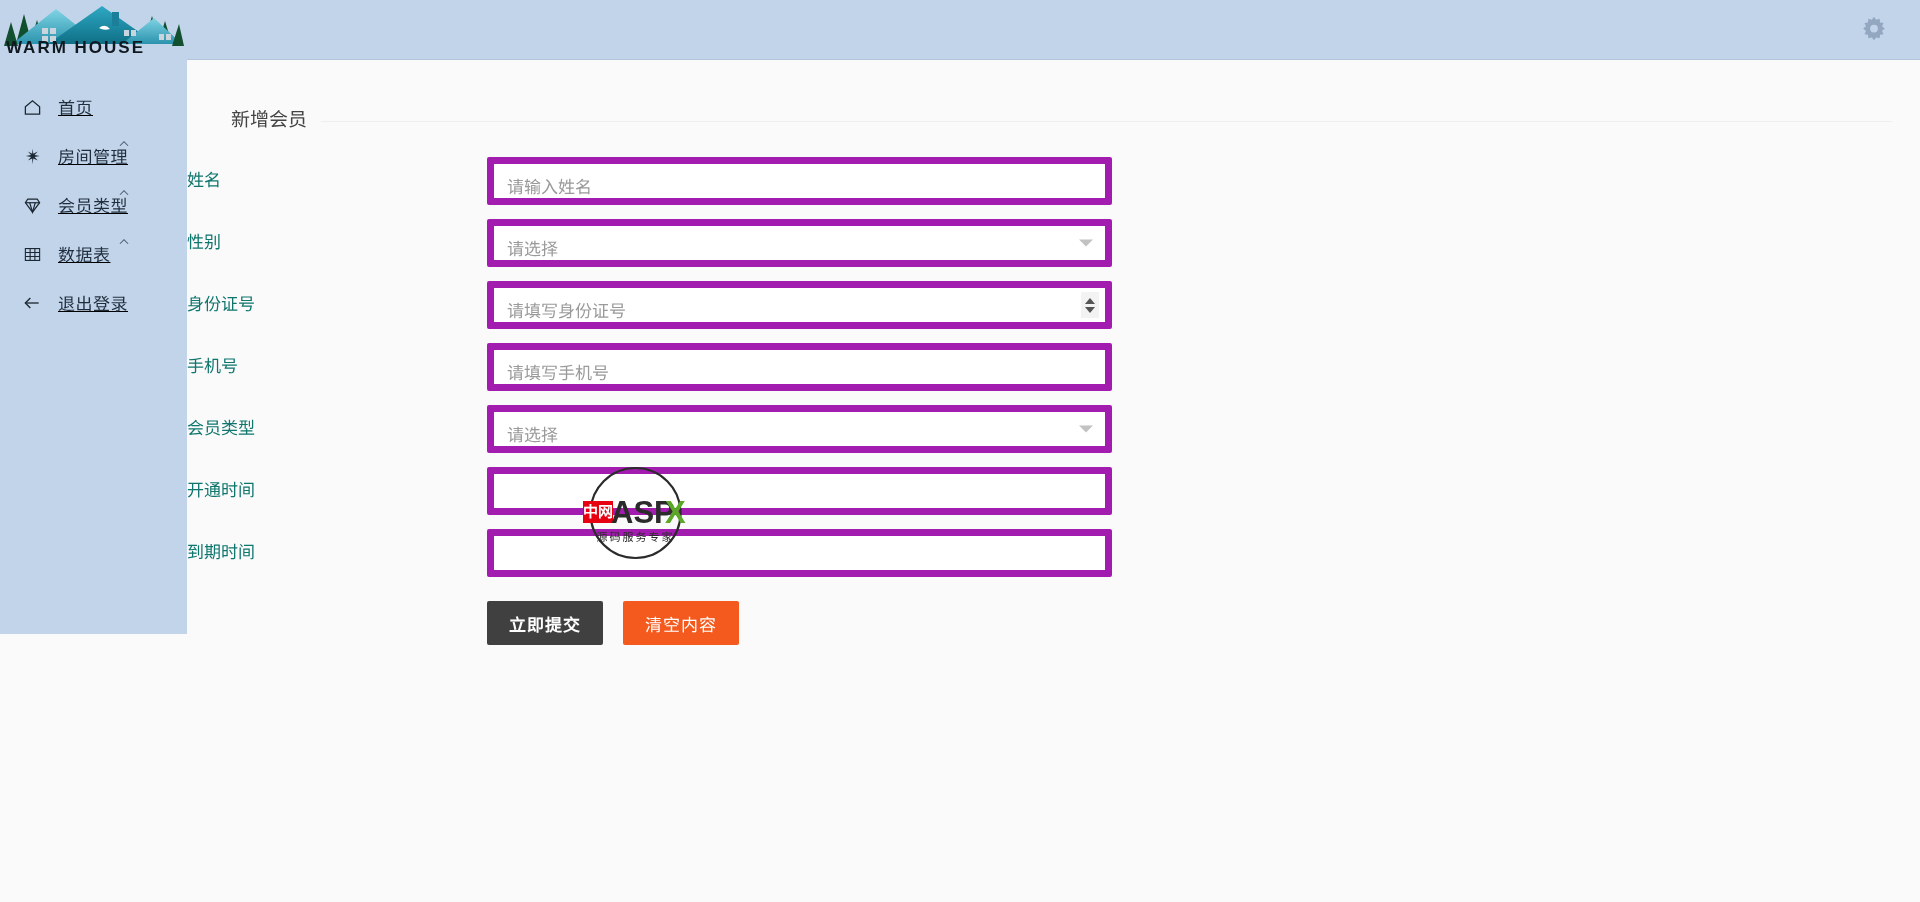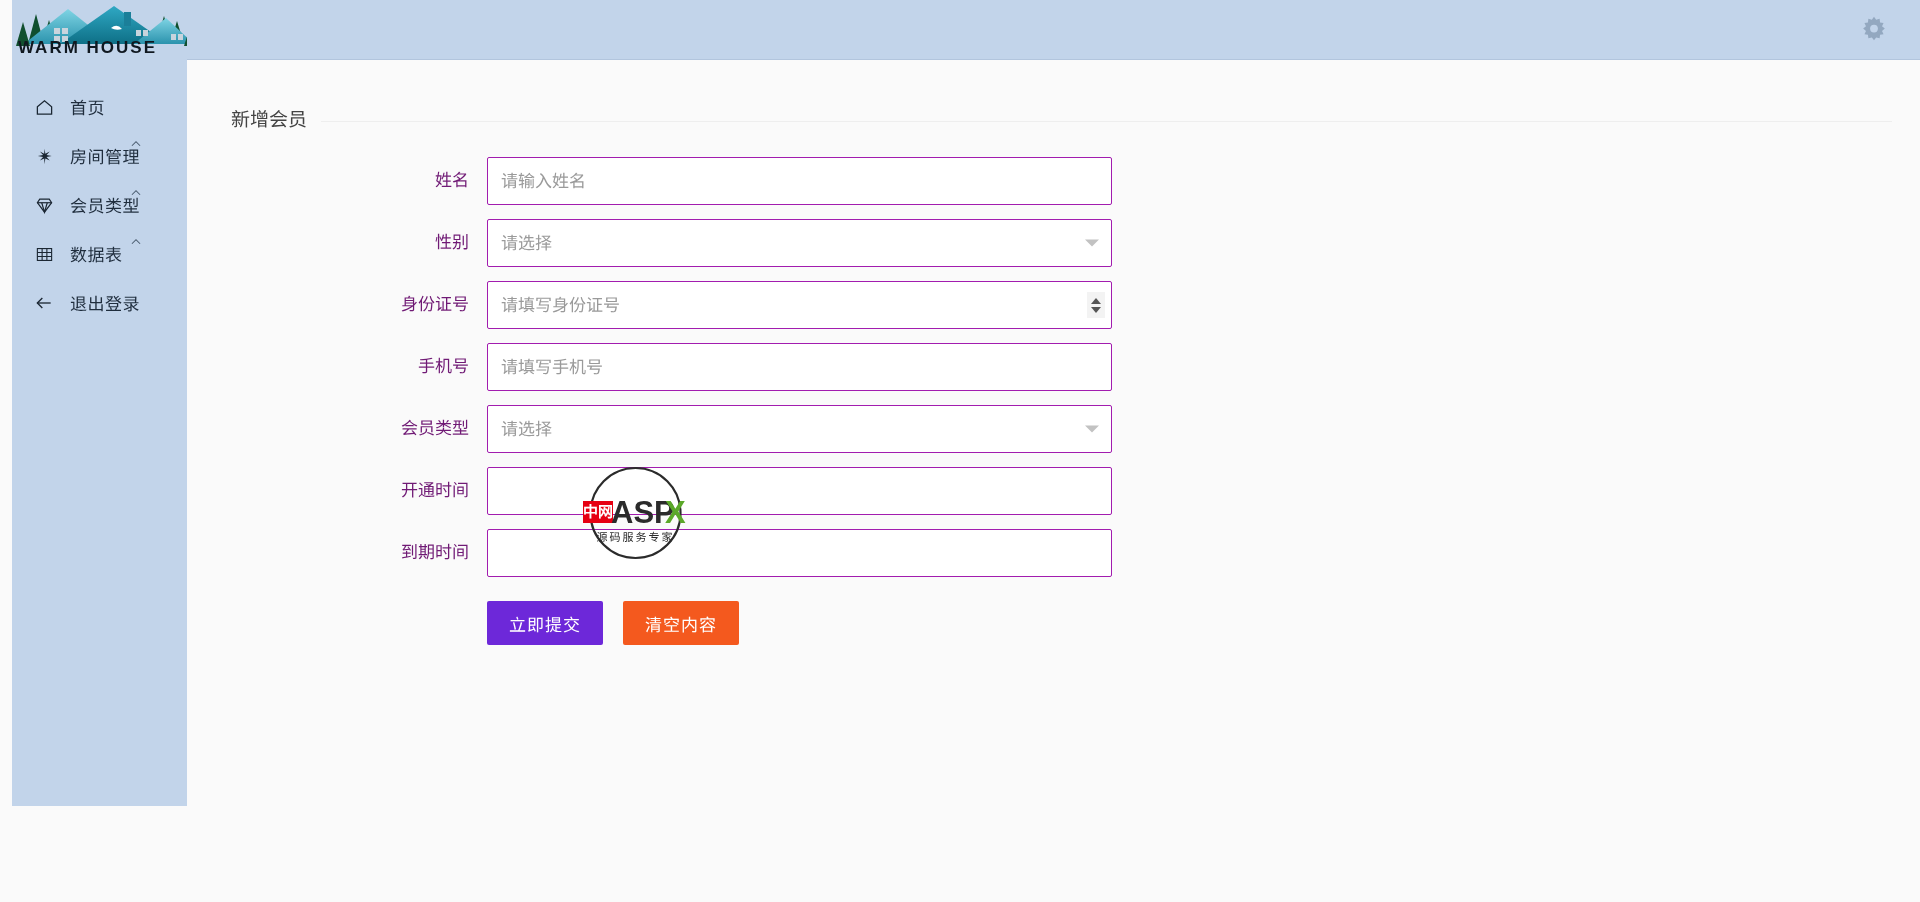--- a/index.html
+++ b/index.html
@@ -18,27 +18,28 @@
   .app {
     position: relative;
     width: 1920px;
     height: 902px;
     display: block;
   }
 
   
   .sidebar {
     position: absolute;
-    left: 12px;
+    left: 0;
     top: 0;
     width: 187px;
-    height: 806px;
+    height: 634px;
     background: #c2d4ea;
     box-sizing: border-box;
     overflow: hidden;
+    text-decoration: underline;
   }
   .logo-wrap {
     position: relative;
     width: 187px;
     height: 62px;
     overflow: hidden;
   }
   .logo-art {
     position: absolute;
     left: 4px;
@@ -166,36 +167,36 @@
   }
   .form-row {
     display: flex;
     align-items: center;
     margin-bottom: 14px;
     height: 48px;
   }
   .form-row .label {
     width: 300px;
     flex: 0 0 300px;
-    text-align: right;
+    text-align: left;
     padding-right: 18px;
     box-sizing: border-box;
     font-size: 17px;
-    color: #701a75;
+    color: #0f766e;
     line-height: 48px;
     white-space: nowrap;
   }
   .ctrl {
     position: relative;
     width: 625px;
     flex: 0 0 625px;
     height: 48px;
     box-sizing: border-box;
     background: #ffffff;
-    border: 1px solid #a21caf;
+    border: 7px solid #a21caf;
     border-radius: 2px;
   }
   .ctrl .val {
     position: absolute;
     left: 13px;
     top: 0;
     right: 34px;
     height: 48px;
     line-height: 48px;
     font-size: 17px;
@@ -257,21 +258,21 @@
     min-width: 112px;
     padding: 0 22px;
     border: none;
     border-radius: 2px;
     color: #ffffff;
     font-size: 17px;
     font-family: "Liberation Sans", sans-serif;
     cursor: pointer;
     letter-spacing: 1px;
   }
-  .btn-primary { background: #6d28d9; margin-right: 20px; }
+  .btn-primary { background: #404040; margin-right: 20px; font-weight: bold; }
   .btn-danger  { background: #f4591e; }
 
   
   .watermark {
     position: absolute;
     left: 380px;
     top: 405px;
     width: 137px;
     height: 96px;
     pointer-events: none;

